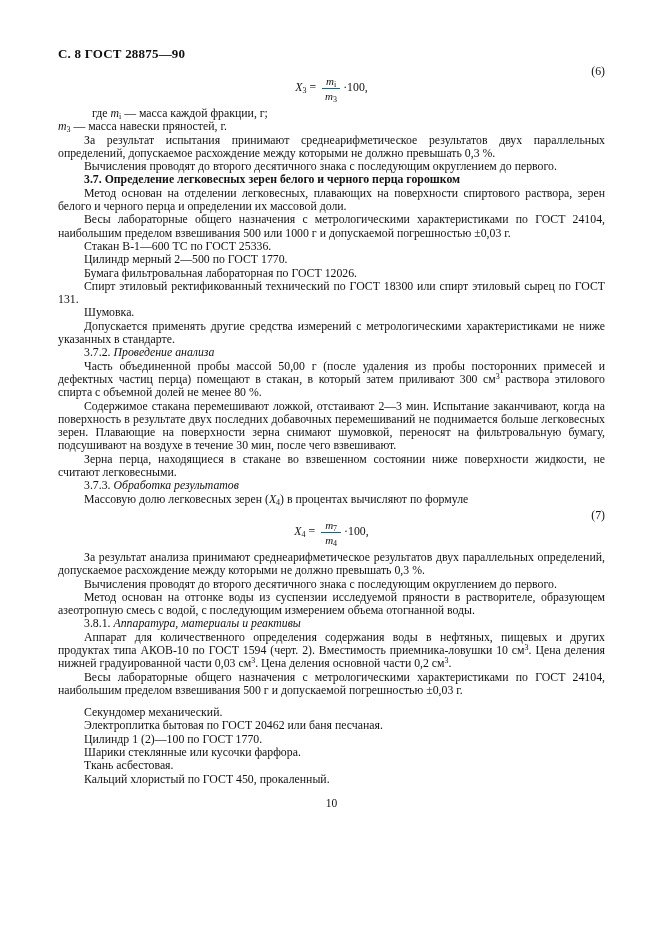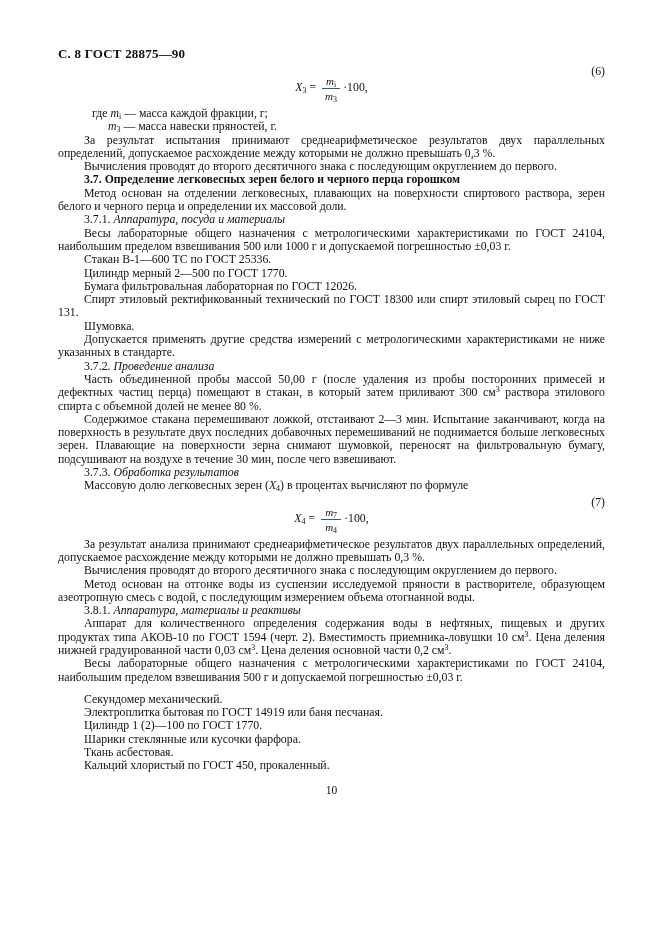--- a/index.html
+++ b/index.html
@@ -21,59 +21,59 @@
                font-size:11.8px;line-height:normal;}
   .formula-row .eq i{font-style:italic;}
   .frac{display:inline-block;vertical-align:-9px;text-align:center;
         font-size:11px;line-height:12px;margin:0 3px;}
   .frac .num{display:block;border-bottom:1px solid #0369a1;padding:0 4px 1px 4px;}
   .frac .den{display:block;padding-top:1px;}
   .eq-label{position:absolute;right:0;top:-11px;font-size:11.8px;}
   
   .where{font-size:11.8px;line-height:13.3px;text-align:left;}
   .where .l1{margin-left:34px;}
-  .where .l2{margin-left:50px;}
+  .where .l2{}
   .page-number{text-align:center;font-size:11.5px;margin-top:11px;font-family:Liberation Serif, serif;}
 </style>
 </head>
 <body>
 
 <div class="page">
   <p class="doc-header">С. 8 ГОСТ 28875—90</p>
   <div class="content" id="content">
       <div class="formula-row"><span class="eq"><i>X</i><sub>3</sub> = <span class="frac"><span class="num"><i>m</i><sub>i</sub></span><span class="den"><i>m</i><sub>3</sub></span></span>·100,</span><span class="eq-label">(6)</span></div>
       <div class="where">
         <div class="l1">где <i>m</i><sub>i</sub> — масса каждой фракции, г;</div>
         <div class="l2"><i>m</i><sub>3</sub> — масса навески пряностей, г.</div>
       </div>
       <p class="">За результат испытания принимают среднеарифметическое результатов двух параллельных определений, допускаемое расхождение между которыми не должно превышать 0,3 %.</p>
       <p class="">Вычисления проводят до второго десятичного знака с последующим округлением до первого.</p>
       <p class="head">3.7. Определение легковесных зерен белого и черного перца горошком</p>
       <p class="">Метод основан на отделении легковесных, плавающих на поверхности спиртового раствора, зерен белого и черного перца и определении их массовой доли.</p>
-      <p class="">3.7.1. <i>Аппаратура, посуда и материалы</i></p>
       <p class="">Весы лабораторные общего назначения с метрологическими характеристиками по ГОСТ 24104, наибольшим пределом взвешивания 500 или 1000 г и допускаемой погрешностью ±0,03 г.</p>
       <p class="">Стакан В-1—600 ТС по ГОСТ 25336.</p>
       <p class="">Цилиндр мерный 2—500 по ГОСТ 1770.</p>
       <p class="">Бумага фильтровальная лабораторная по ГОСТ 12026.</p>
       <p class="">Спирт этиловый ректификованный технический по ГОСТ 18300 или спирт этиловый сырец по ГОСТ 131.</p>
       <p class="">Шумовка.</p>
       <p class="">Допускается применять другие средства измерений с метрологическими характеристиками не ниже указанных в стандарте.</p>
       <p class="">3.7.2. <i>Проведение анализа</i></p>
       <p class="">Часть объединенной пробы массой 50,00 г (после удаления из пробы посторонних примесей и дефектных частиц перца) помещают в стакан, в который затем приливают 300 см<sup>3</sup> раствора этилового спирта с объемной долей не менее 80 %.</p>
       <p class="">Содержимое стакана перемешивают ложкой, отстаивают 2—3 мин. Испытание заканчивают, когда на поверхность в результате двух последних добавочных перемешиваний не поднимается больше легковесных зерен. Плавающие на поверхности зерна снимают шумовкой, переносят на фильтровальную бумагу, подсушивают на воздухе в течение 30 мин, после чего взвешивают.</p>
+      <p class="">Зерна перца, находящиеся в стакане во взвешенном состоянии ниже поверхности жидкости, не считают легковесными.</p>
       <p class="">3.7.3. <i>Обработка результатов</i></p>
       <p class="">Массовую долю легковесных зерен (<i>X</i><sub>4</sub>) в процентах вычисляют по формуле</p>
       <div class="formula-row"><span class="eq"><i>X</i><sub>4</sub> = <span class="frac"><span class="num"><i>m</i><sub>7</sub></span><span class="den"><i>m</i><sub>4</sub></span></span>·100,</span><span class="eq-label">(7)</span></div>
       <p class="">За результат анализа принимают среднеарифметическое результатов двух параллельных определений, допускаемое расхождение между которыми не должно превышать 0,3 %.</p>
       <p class="">Вычисления проводят до второго десятичного знака с последующим округлением до первого.</p>
       <p class="">Метод основан на отгонке воды из суспензии исследуемой пряности в растворителе, образующем азеотропную смесь с водой, с последующим измерением объема отогнанной воды.</p>
       <p class="">3.8.1. <i>Аппаратура, материалы и реактивы</i></p>
       <p class="">Аппарат для количественного определения содержания воды в нефтяных, пищевых и других продуктах типа АКОВ-10 по ГОСТ 1594 (черт. 2). Вместимость приемника-ловушки 10 см<sup>3</sup>. Цена деления нижней градуированной части 0,03 см<sup>3</sup>. Цена деления основной части 0,2 см<sup>3</sup>.</p>
       <p class="">Весы лабораторные общего назначения с метрологическими характеристиками по ГОСТ 24104, наибольшим пределом взвешивания 500 г и допускаемой погрешностью ±0,03 г.</p>
       <p class=" gap">Секундомер механический.</p>
-      <p class="">Электроплитка бытовая по ГОСТ 14919 или баня песчаная.</p>
+      <p class="">Электроплитка бытовая по ГОСТ 20462 или баня песчаная.</p>
       <p class="">Цилиндр 1 (2)—100 по ГОСТ 1770.</p>
       <p class="">Шарики стеклянные или кусочки фарфора.</p>
       <p class="">Ткань асбестовая.</p>
       <p class="">Кальций хлористый по ГОСТ 450, прокаленный.</p>
     </div>
   <div class="page-number">10</div>
 </div>
 
 </body></html>

